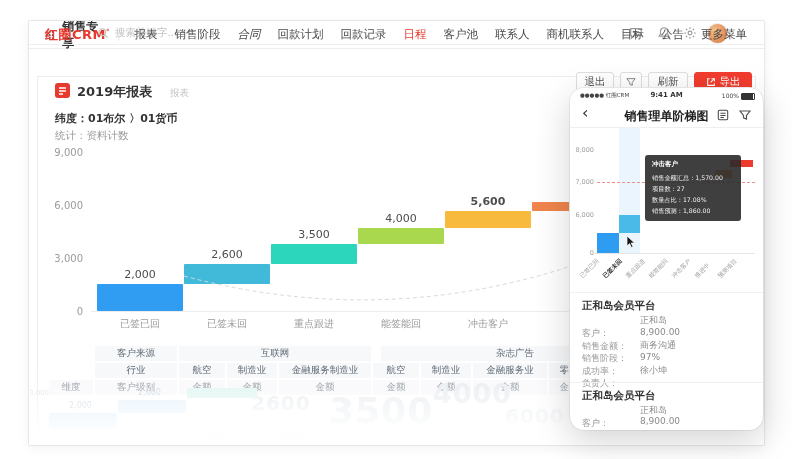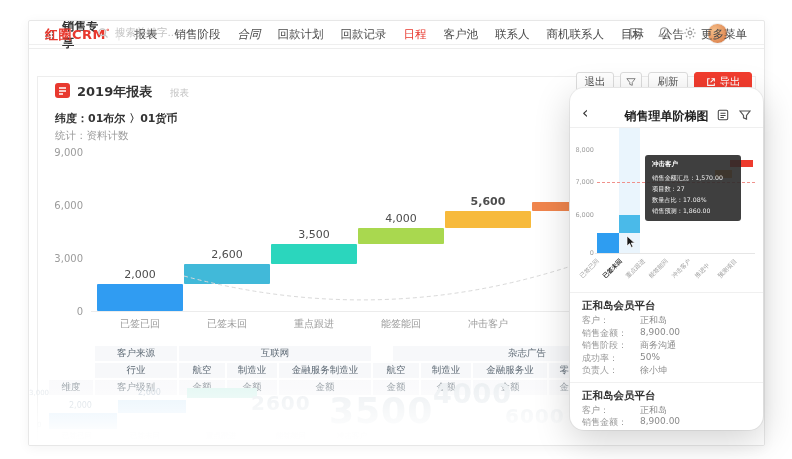--- a/index.html
+++ b/index.html
@@ -52,21 +52,21 @@
   .pstatus{left:0;top:2px;right:0;height:12px;font-size:5.5px;color:#444;}
   .pnav{left:0;top:14px;right:0;height:25px;border-bottom:1px solid #efefef;}
   .ptitle{left:50%;top:6px;transform:translateX(-50%);font-size:12px;font-weight:bold;color:#222;white-space:nowrap;}
   .pytick{font-size:6.5px;color:#a0a0a0;width:22px;text-align:right;transform:translateY(-50%);}
   .pxl{position:absolute;font-size:6px;color:#9b9b9b;transform:rotate(-45deg);transform-origin:left top;white-space:nowrap;}
   .pxl.on{color:#333;font-weight:bold;}
   .tooltip{left:75px;top:67px;width:96px;background:rgba(42,42,42,.9);border-radius:3px;padding:5px 7px;z-index:5;box-sizing:border-box;}
   .tooltip .tt{font-size:6.5px;color:#fff;font-weight:bold;margin-bottom:3px;}
   .tooltip .tr{font-size:6.2px;color:#f2f2f2;line-height:11px;white-space:nowrap;}
   .pcardtitle{font-size:10.5px;font-weight:bold;color:#333;left:12px;}
-  .prow-l{left:12px;font-size:9px;color:#9b9b9b;}
+  .prow-l{left:12px;font-size:9px;color:#9b9b9b;margin-top:13px;}
   .prow-v{left:70px;font-size:9px;color:#8a8a8a;}
   .pdivider{left:0;right:0;border-top:1px solid #f0f0f0;}
 </style>
 </head>
 <body>
 
 <div id="win">
 
   <div class="abs hdr">
     <div class="abs logo"><span>红圈CRM</span><sup>°</sup></div>
@@ -177,21 +177,21 @@
     </div>
   <div class="abs baseline"></div>
   <svg class="abs" style="left:60px;top:210px" width="600" height="115">
     <path d="M95,45 Q330,108 560,5" stroke="#d9d9d9" stroke-width="1" stroke-dasharray="4 3" fill="none"></path>
   </svg>
 
   <div id="xtable">
       <div class="tcell" style="left: 20px; top: 325px; width: 44px; height: 15px; background: transparent;"></div>
       <div class="tcell" style="left: 66px; top: 325px; width: 82px; height: 15px;">客户来源</div>
       <div class="tcell" style="left: 150px; top: 325px; width: 192px; height: 15px; font-family: Liberation Serif, serif;">互联网</div>
-      <div class="tcell" style="left: 364px; top: 325px; width: 268px; height: 15px; text-align: center;">杂志广告</div>
+      <div class="tcell" style="left: 352px; top: 325px; width: 268px; height: 15px; text-align: center;">杂志广告</div>
       <div class="tcell" style="left: 614px; top: 325px; width: 172px; height: 15px;">转介绍</div>
       <div class="tcell" style="left: 20px; top: 342px; width: 44px; height: 15px; background: transparent;"></div>
       <div class="tcell" style="left: 66px; top: 342px; width: 82px; height: 15px;">行业</div>
       <div class="tcell" style="left: 150px; top: 342px; width: 46px; height: 15px;">航空</div>
       <div class="tcell" style="left: 198px; top: 342px; width: 50px; height: 15px;">制造业</div>
       <div class="tcell" style="left: 250px; top: 342px; width: 92px; height: 15px;">金融服务制造业</div>
       <div class="tcell" style="left: 344px; top: 342px; width: 46px; height: 15px;">航空</div>
       <div class="tcell" style="left: 392px; top: 342px; width: 50px; height: 15px;">制造业</div>
       <div class="tcell" style="left: 444px; top: 342px; width: 74px; height: 15px;">金融服务业</div>
       <div class="tcell" style="left: 520px; top: 342px; width: 40px; height: 15px;">零售</div>
@@ -229,20 +229,26 @@
       <div class="abs faintx" style="left: 48px; top: 410px;">已签已回</div>
       <div class="abs faintx" style="left: 116px; top: 410px;">已签未回</div>
       <div class="abs faintx" style="left: 192px; top: 410px;">重点跟进</div>
       <div class="abs faintx" style="left: 262px; top: 410px;">能签能回</div>
       <div class="abs faintx" style="left: 323px; top: 410px;">冲击客户</div>
     </div>
   <div class="abs fade"></div>
 </div>
 
 <div id="phone">
+  <div class="abs pstatus">
+    <span class="abs" style="left:10px;top:2px">●●●●● 红圈CRM</span>
+    <span class="abs" style="left:50%;transform:translateX(-50%);top:1px;font-size:7px;font-weight:bold;color:#333">9:41 AM</span>
+    <span class="abs" style="right:24px;top:2px;font-size:6px">100%</span>
+    <span class="abs" style="right:8px;top:3px;width:12px;height:5px;border:1px solid #333;border-radius:1px;background:linear-gradient(90deg,#333 90%,transparent 90%)"></span>
+  </div>
   <div class="abs pnav">
     <span class="abs" style="left:12px;top:1px;font-size:16px;color:#333;line-height:20px">‹</span>
     <span class="abs ptitle">销售理单阶梯图</span>
     <svg class="abs" style="right:34px;top:7px" width="12" height="12" viewBox="0 0 14 14" fill="none" stroke="#444" stroke-width="1.2">
         <rect x="1.5" y="1.5" width="11" height="11" rx="1.5"></rect>
         <line x1="4" y1="5" x2="10" y2="5"></line>
         <line x1="4" y1="7.5" x2="10" y2="7.5"></line>
         <line x1="4" y1="10" x2="8" y2="10"></line>
       </svg>
     <svg class="abs" style="right:12px;top:7px" width="12" height="12" viewBox="0 0 12 12" fill="none" stroke="#555" stroke-width="1.2">
@@ -284,21 +290,21 @@
   <div id="pcards">
       <div class="abs pdivider" style="top: 204px;"></div>
       <div class="abs pcardtitle" style="top: 211px;">正和岛会员平台</div>
       <div class="abs prow-l" style="top: 226px;">客户：</div>
       <div class="abs prow-v" style="top: 226px;">正和岛</div>
       <div class="abs prow-l" style="top: 238.5px;">销售金额：</div>
       <div class="abs prow-v" style="top: 238.5px;">8,900.00</div>
       <div class="abs prow-l" style="top: 251px;">销售阶段：</div>
       <div class="abs prow-v" style="top: 251px;">商务沟通</div>
       <div class="abs prow-l" style="top: 263.5px;">成功率：</div>
-      <div class="abs prow-v" style="top: 263.5px;">50%</div>
+      <div class="abs prow-v" style="top: 263.5px;">97%</div>
       <div class="abs prow-l" style="top: 276px;">负责人：</div>
       <div class="abs prow-v" style="top: 276px;">徐小坤</div>
       <div class="abs pdivider" style="top: 293.5px;"></div>
       <div class="abs pcardtitle" style="top: 300.5px;">正和岛会员平台</div>
       <div class="abs prow-l" style="top: 315.5px;">客户：</div>
       <div class="abs prow-v" style="top: 315.5px;">正和岛</div>
       <div class="abs prow-l" style="top: 328px;">销售金额：</div>
       <div class="abs prow-v" style="top: 328px;">8,900.00</div>
     </div>
 </div>

